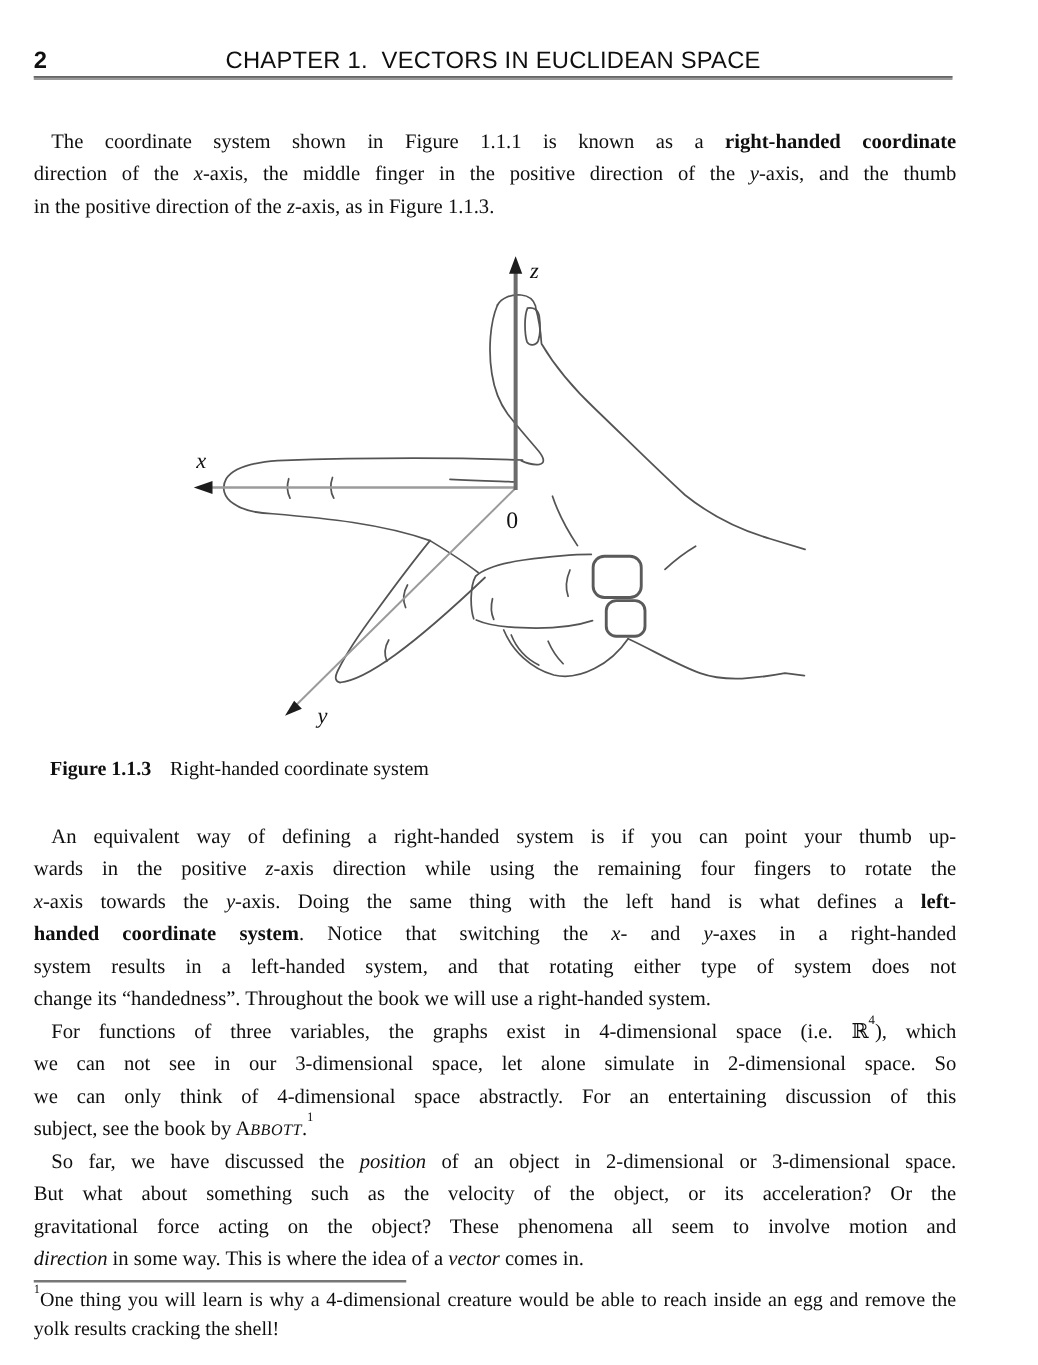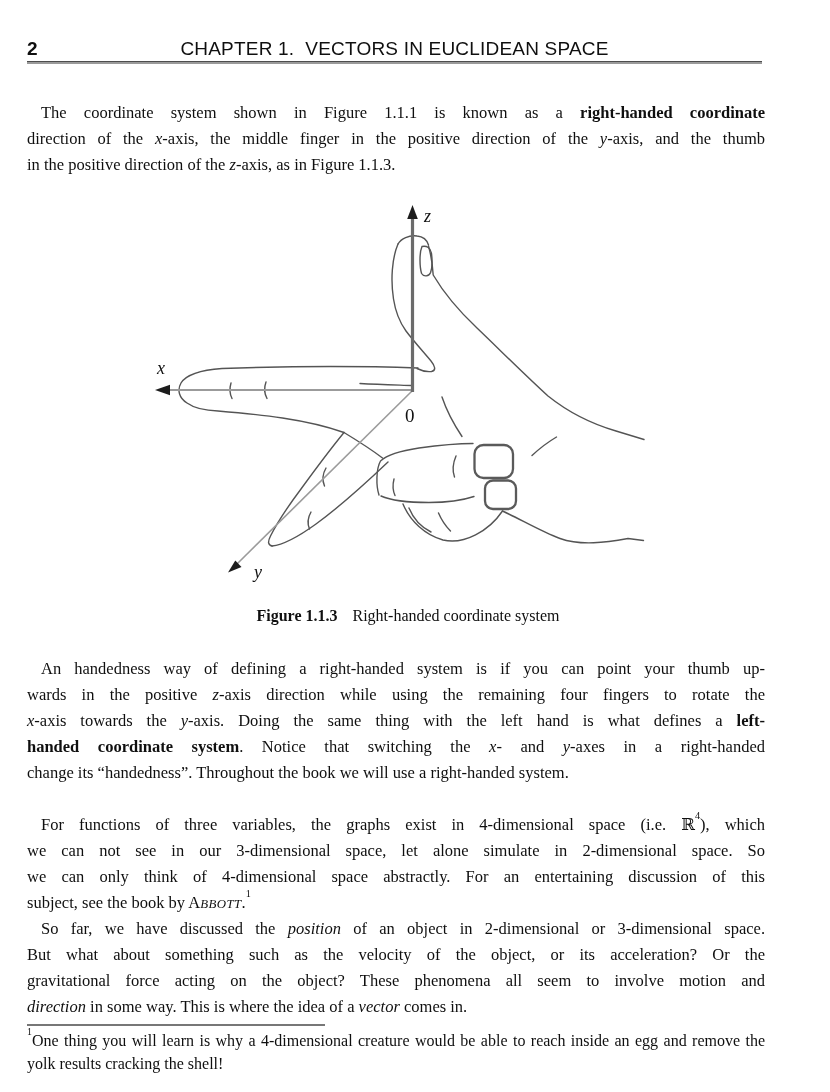--- a/index.html
+++ b/index.html
@@ -17,21 +17,21 @@
   .tl.last{text-align-last:left;}
   .tl.indent{text-indent:14px;}
   .tl sup, .fn sup{font-size:0.62em;line-height:0;position:relative;top:-0.45em;}
   .sc{font-size:0.78em;letter-spacing:0.4px;font-style:italic;}
   
   .fig{position:absolute;left:140px;top:200px;width:560px;height:400px;}
   .axis-label{font-family:"Liberation Serif","DejaVu Serif",serif;font-style:italic;font-size:18px;fill:#111;}
   .origin-label{font-family:"Liberation Serif","DejaVu Serif",serif;font-size:19px;fill:#111;}
   .sketch{stroke:#3d3d3d;stroke-width:1.4;fill:none;stroke-linecap:round;stroke-linejoin:round;opacity:0.88;}
   .nail{stroke:#2f2f2f;stroke-width:2.3;fill:none;opacity:0.9;}
-  .caption{position:absolute;left:40px;top:607px;width:736px;text-align:center;font-size:16px;}
+  .caption{position:absolute;left:40px;top:607px;width:736px;font-size:16px;}
   .caption .cb{font-weight:bold;margin-right:15px;}
   
   .fnrule{position:absolute;left:27px;top:1024px;width:298px;height:2px;background:#777777;}
   .fn{position:absolute;left:27px;top:1029px;width:738px;}
   .fn .tl{font-size:16px;line-height:23px;}
 </style>
 </head>
 <body>
 
 <div class="page">
@@ -86,24 +86,25 @@
       <text class="axis-label" x="114" y="378">y</text>
       <text class="origin-label" x="265" y="222">0</text>
     </g>
   </svg>
 
   <div class="caption">
     <span class="cb">Figure 1.1.3</span><span>Right-handed coordinate system</span>
   </div>
 
   <div class="para" style="top:656px">
-    <div class="tl indent">An handedness way of defining a right-handed system is if you can point your thumb up-</div>
+    <div class="tl indent">An equivalent way of defining a right-handed system is if you can point your thumb up-</div>
     <div class="tl">wards in the positive <i>z</i>-axis direction while using the remaining four fingers to rotate the</div>
     <div class="tl"><i>x</i>-axis towards the <i>y</i>-axis. Doing the same thing with the left hand is what defines a <b>left-</b></div>
     <div class="tl"><b>handed coordinate system</b>. Notice that switching the <i>x</i>- and <i>y</i>-axes in a right-handed</div>
+    <div class="tl">system results in a left-handed system, and that rotating either type of system does not</div>
     <div class="tl last">change its “handedness”. Throughout the book we will use a right-handed system.</div>
   </div>
 
   <div class="para" style="top:812px">
     <div class="tl indent">For functions of three variables, the graphs exist in 4-dimensional space (i.e. ℝ<sup>4</sup>), which</div>
     <div class="tl">we can not see in our 3-dimensional space, let alone simulate in 2-dimensional space. So</div>
     <div class="tl">we can only think of 4-dimensional space abstractly. For an entertaining discussion of this</div>
     <div class="tl last">subject, see the book by A<span class="sc">BBOTT</span>.<sup>1</sup></div>
   </div>
 

